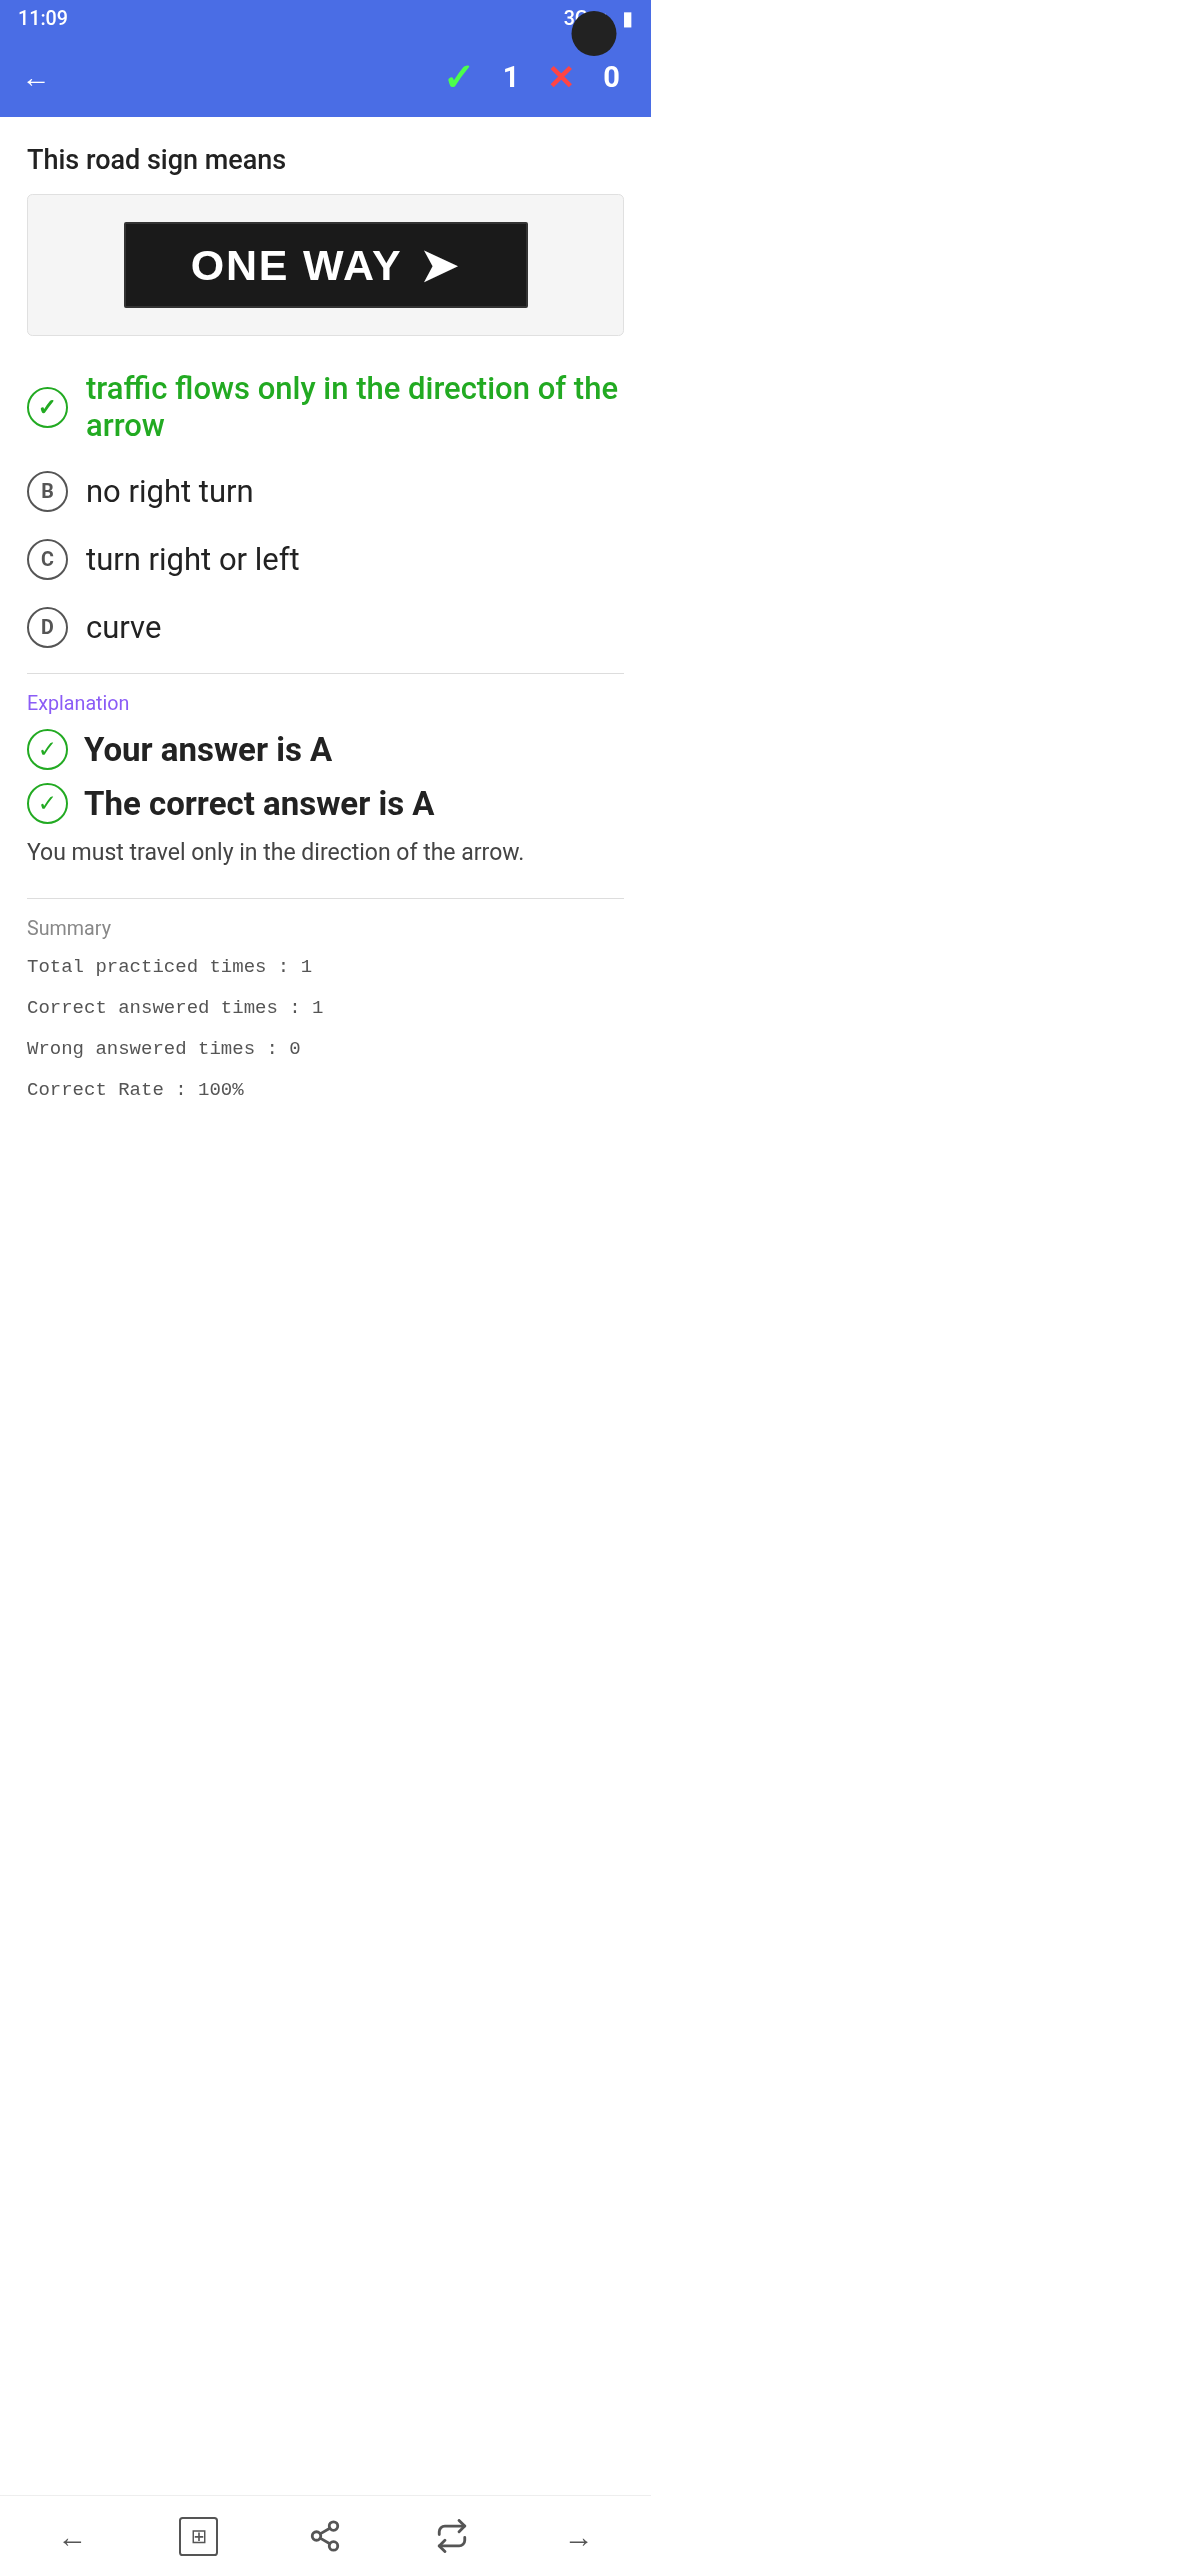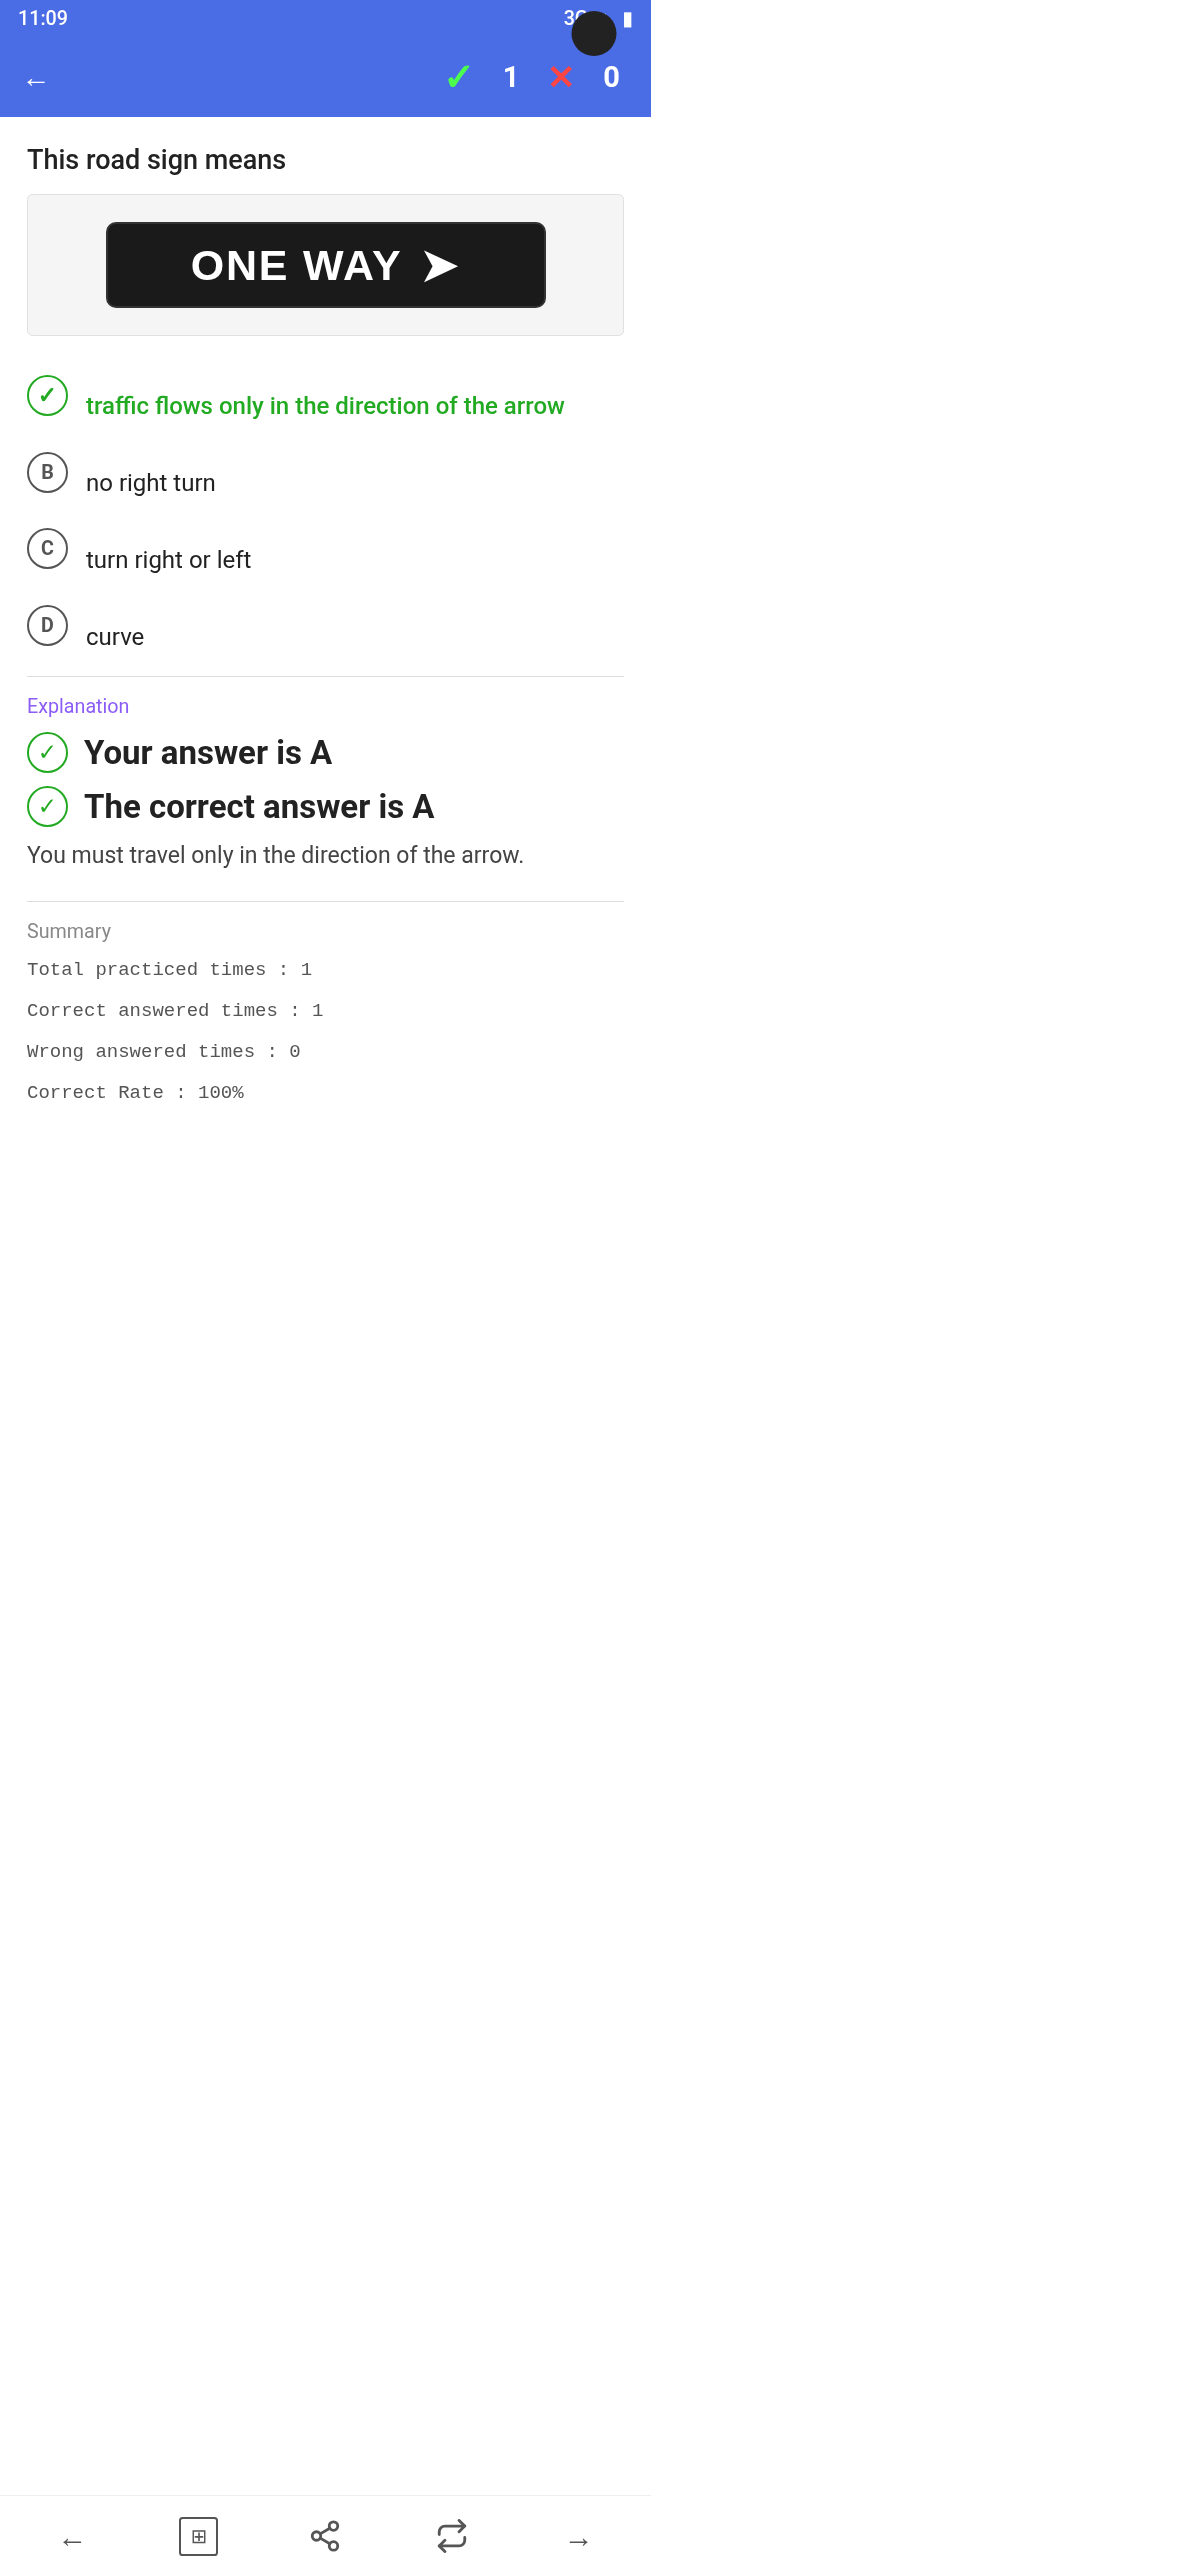--- a/index.html
+++ b/index.html
@@ -102,26 +102,26 @@
       align-items: center;
       background: #f5f5f5;
       border: 0.9px solid #e0e0e0;
       border-radius: 5.4px;
       padding: 27px;
       margin-bottom: 27px;
     }
     .one-way-sign {
       background: #1a1a1a;
       border: 2.7px solid #333;
-      border-radius: 10px;
+      border-radius: 2px;
       padding: 16px 36px;
       display: flex;
       align-items: center;
       gap: 16px;
-      width: 440px;
+      width: 404px;
       justify-content: center;
     }
     .sign-text {
       color: white;
       font-size: 43px;
       font-weight: bold;
       letter-spacing: 1.8px;
       font-family: 'Highway Gothic', Arial, sans-serif;
     }
     .sign-arrow {
@@ -156,23 +156,22 @@
       color: #555;
       flex-shrink: 0;
     }
     .option-circle.correct-check {
       border-color: #22aa22;
       background: transparent;
       font-size: 23px;
       color: #22aa22;
     }
     .option-label {
-      font-size: 24px;
+      font-size: 31px;
       color: #222;
-      margin-top: 22px;
     }
     .option-label.correct-text {
       color: #22aa22;
       font-weight: 500;
     }
 
     
     .divider {
       height: 0.9px;
       background: #ddd;

